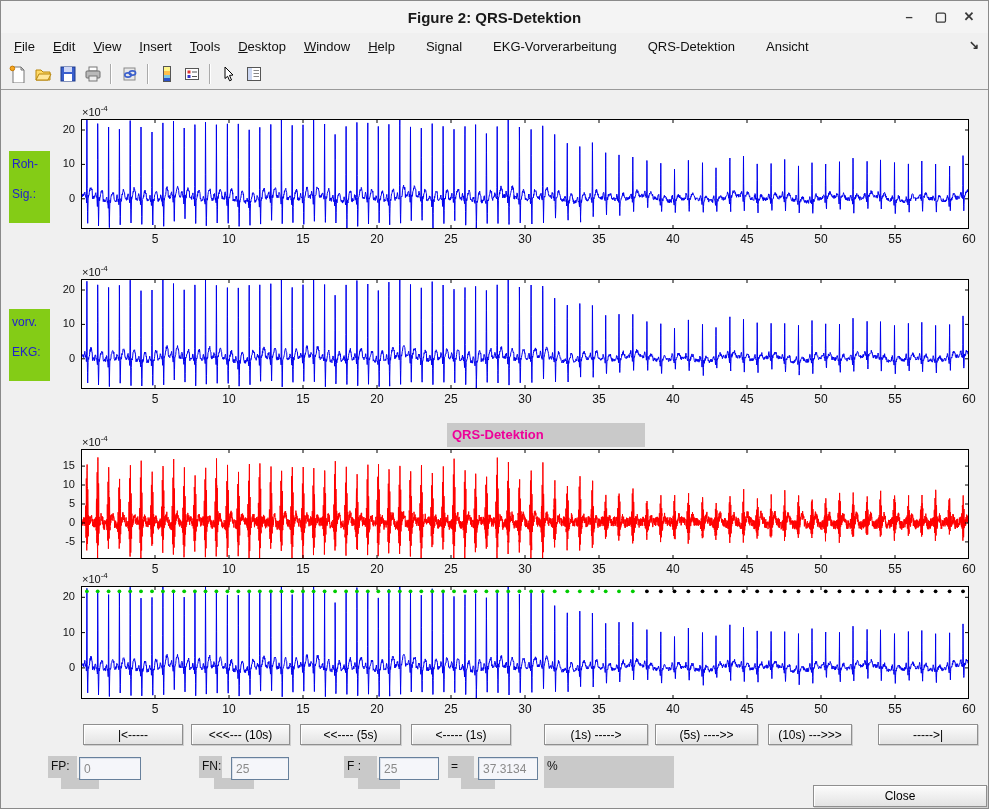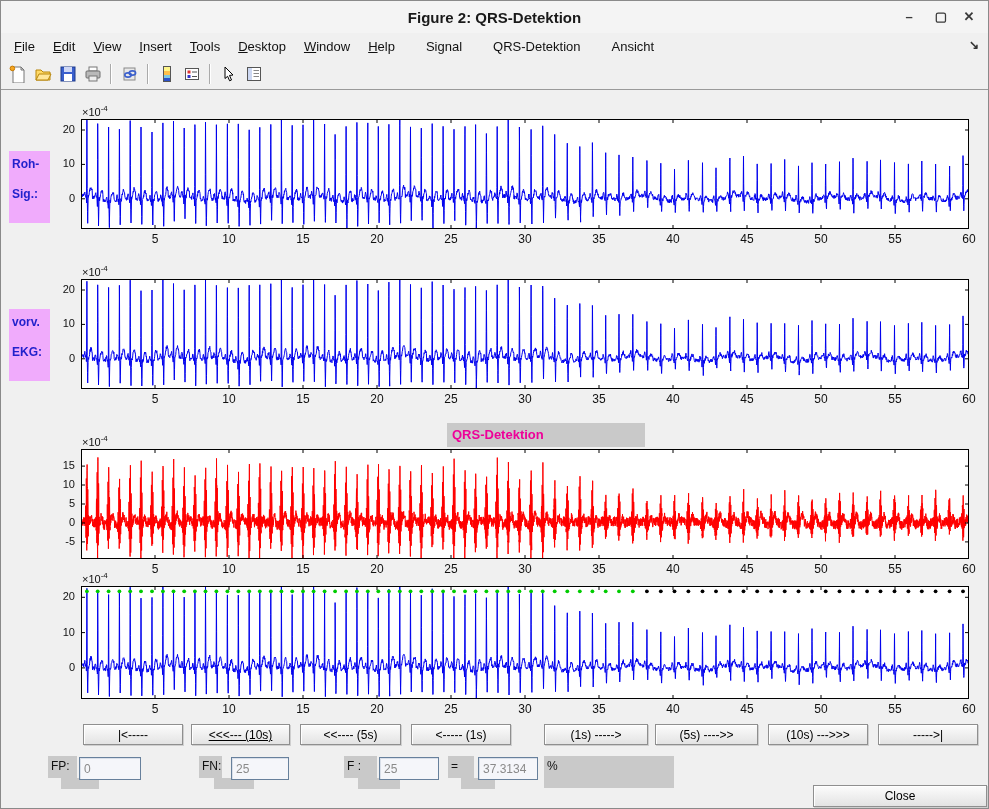--- a/index.html
+++ b/index.html
@@ -24,22 +24,22 @@
     border-bottom:1px solid #9a9a9a;display:flex;align-items:center;padding-left:4px;}
   .tbtn{width:25px;height:25px;display:flex;align-items:center;justify-content:center;}
   .tsep{width:1px;height:20px;background:#aaa;border-right:1px solid #fff;margin:0 5px;}
   
   .plot{position:absolute;left:80px;width:712px;}
   .plot svg{position:absolute;left:0;top:0;display:block;}
   .ytick{position:absolute;left:-46px;width:40px;text-align:right;font-size:11px;color:#111;}
   .xtick{position:absolute;width:40px;text-align:center;font-size:12px;color:#111;}
   .exp{position:absolute;left:1px;top:-15px;font-size:11px;color:#111;}
   .exp sup{font-size:8px;}
-  .siglabel{position:absolute;left:8px;width:41px;height:42px;background:#f0abfc;
-    color:#2222cc;font-weight:bold;font-size:12px;line-height:26px;padding-left:3px;
+  .siglabel{position:absolute;left:8px;width:41px;height:42px;background:#84cc16;
+    color:#2222cc;font-weight:normal;font-size:12px;line-height:26px;padding-left:3px;
     box-sizing:border-box;}
   .qrs-title-box{position:absolute;left:446px;top:422px;width:198px;height:24px;
     background:#c9c9c9;color:#ee0099;font-weight:bold;font-size:13px;line-height:24px;
     padding-left:5px;box-sizing:border-box;}
   
   .navbtn,.closebtn{position:absolute;height:21px;background:linear-gradient(#fcfcfc,#e3e3e3);
     border:1px solid #8f8f8f;box-shadow:inset 1px 1px 0 #fff,1px 1px 0 #cfcfcf;
     font-size:12px;text-align:center;line-height:18px;color:#000;box-sizing:border-box;
     font-family:"Liberation Sans",sans-serif;white-space:nowrap;overflow:hidden;}
   .glabel{position:absolute;background:#c9c9c9;font-size:12px;color:#111;
@@ -67,20 +67,21 @@
   <div class="menubar" id="menubar">
       <span class="menu-item"><u>F</u>ile</span>
       <span class="menu-item"><u>E</u>dit</span>
       <span class="menu-item"><u>V</u>iew</span>
       <span class="menu-item"><u>I</u>nsert</span>
       <span class="menu-item"><u>T</u>ools</span>
       <span class="menu-item"><u>D</u>esktop</span>
       <span class="menu-item"><u>W</u>indow</span>
       <span class="menu-item"><u>H</u>elp</span>
       <span class="menu-item custom">Signal</span>
+      <span class="menu-item custom">EKG-Vorverarbeitung</span>
       <span class="menu-item custom">QRS-Detektion</span>
       <span class="menu-item custom">Ansicht</span>
     </div>
   <div class="menu-overflow" style="top:37px;">↘</div>
 
   <div class="toolbar">
     <div class="tbtn">
       <svg width="18" height="18" viewBox="0 0 18 18">
           <path d="M4 2h8l3 3v13H4z" fill="#fff" stroke="#777"></path>
           <path d="M12 2l3 3h-3z" fill="#ddd" stroke="#777"></path>
@@ -446,26 +447,26 @@
       <span class="xtick" style="left: 498px; top: 116px;">35</span>
       <span class="xtick" style="left: 572px; top: 116px;">40</span>
       <span class="xtick" style="left: 646px; top: 116px;">45</span>
       <span class="xtick" style="left: 720px; top: 116px;">50</span>
       <span class="xtick" style="left: 794px; top: 116px;">55</span>
       <span class="xtick" style="left: 868px; top: 116px;">60</span>
     </div>
 
   <div id="navrow">
       <button class="navbtn" style="left: 82px; top: 723px; width: 100px;">|&lt;-----</button>
-      <button class="navbtn" style="left: 190px; top: 723px; width: 99px; text-decoration: underline;">&lt;&lt;&lt;--- (10s)</button>
+      <button class="navbtn" style="left: 190px; top: 723px; width: 99px;">&lt;&lt;&lt;--- (10s)</button>
       <button class="navbtn" style="left: 299px; top: 723px; width: 101px;">&lt;&lt;---- (5s)</button>
       <button class="navbtn" style="left: 410px; top: 723px; width: 100px;">&lt;----- (1s)</button>
       <button class="navbtn" style="left: 543px; top: 723px; width: 104px;">(1s) -----&gt;</button>
       <button class="navbtn" style="left: 654px; top: 723px; width: 103px;">(5s) ----&gt;&gt;</button>
-      <button class="navbtn" style="left: 767px; top: 723px; width: 100px;">(10s) ---&gt;&gt;&gt;</button>
+      <button class="navbtn" style="left: 767px; top: 723px; width: 84px;">(10s) ---&gt;&gt;&gt;</button>
       <button class="navbtn" style="left: 877px; top: 723px; width: 100px;">-----&gt;|</button>
     </div>
 
   <div class="gshadow" style="left:60px;top:777px;width:38px"></div>
   <div class="gshadow" style="left:213px;top:777px;width:40px"></div>
   <div class="gshadow" style="left:357px;top:777px;width:42px"></div>
   <div class="gshadow" style="left:460px;top:777px;width:34px"></div>
   <div class="glabel" style="left:47px;top:755px;width:29px">FP:</div>
   <input class="field" style="left: 78px; top: 756px; width: 62px;" readonly="" value="0">
   <div class="glabel" style="left:198px;top:755px;width:23px">FN:</div>

